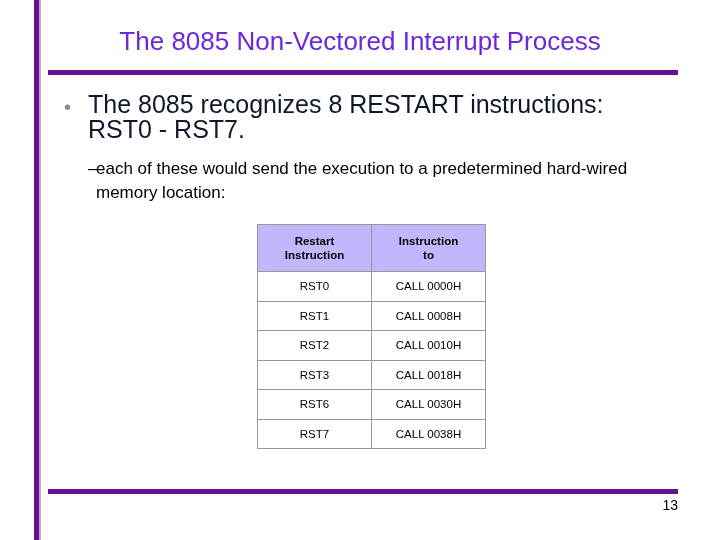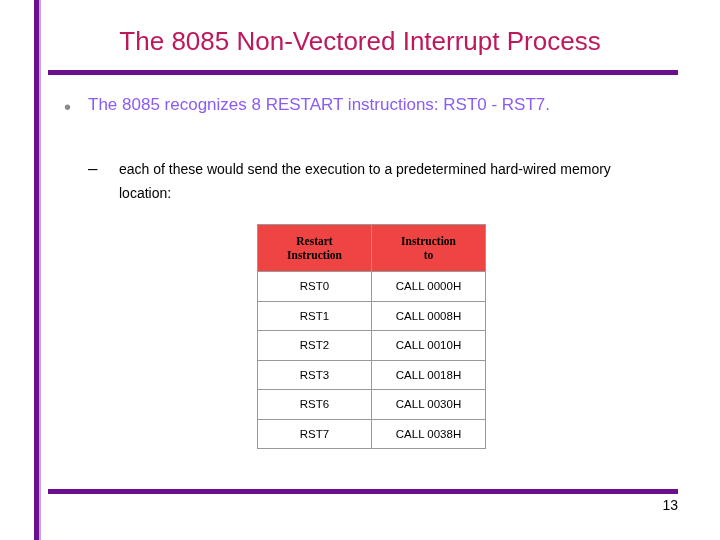--- a/index.html
+++ b/index.html
@@ -37,21 +37,21 @@
     height: 540px;
     background: #c9a3dc;
   }
   .title {
     position: absolute;
     left: 0;
     top: 26px;
     width: 720px;
     text-align: center;
     font-size: 26px;
-    color: #be185d;
+    color: #6d28d9;
     font-family: "Liberation Sans", sans-serif;
     letter-spacing: 0px;
   }
   .title-rule {
     position: absolute;
     left: 48px;
     top: 70px;
     width: 630px;
     height: 5px;
     background: #6b0f8f;
@@ -73,66 +73,65 @@
   .bullet1 .dot {
     position: absolute;
     left: 0;
     top: 5px;
     font-size: 20px;
     line-height: 20px;
     color: #8a8a8a;
   }
   .bullet1 .txt {
     margin-left: 24px;
-    font-size: 17px;
+    font-size: 25px;
     line-height: 25px;
-    color: #8b5cf6;
+    color: #0f172a;
   }
   .bullet2 {
     position: absolute;
     left: 88px;
     top: 157px;
     width: 560px;
   }
   .bullet2 .dash {
     position: absolute;
     left: 0;
     top: 0;
     font-size: 17px;
     line-height: 24px;
     color: #000000;
   }
   .bullet2 .txt {
-    margin-left: 31px;
-    font-size: 14px;
+    margin-left: 8px;
+    font-size: 17px;
     line-height: 24px;
     color: #000000;
   }
   table.rst {
     position: absolute;
     left: 257px;
     top: 224px;
     border-collapse: collapse;
     background: #ffffff;
   }
   table.rst th, table.rst td {
     border: 1px solid #999999;
     font-family: "Liberation Sans", sans-serif;
     font-size: 11.5px;
     color: #000000;
     text-align: center;
     padding: 0;
   }
   table.rst th {
-    background: #ef4444;
+    background: #c4b5fd;
     font-weight: bold;
     height: 46px;
     width: 113px;
     line-height: 14px;
-    font-family: Liberation Serif, serif;
   }
   table.rst td {
     height: 28.5px;
     width: 113px;
     font-weight: normal;
     margin-top: 33px;
   }
   .page-num {
     position: absolute;
     right: 42px;

